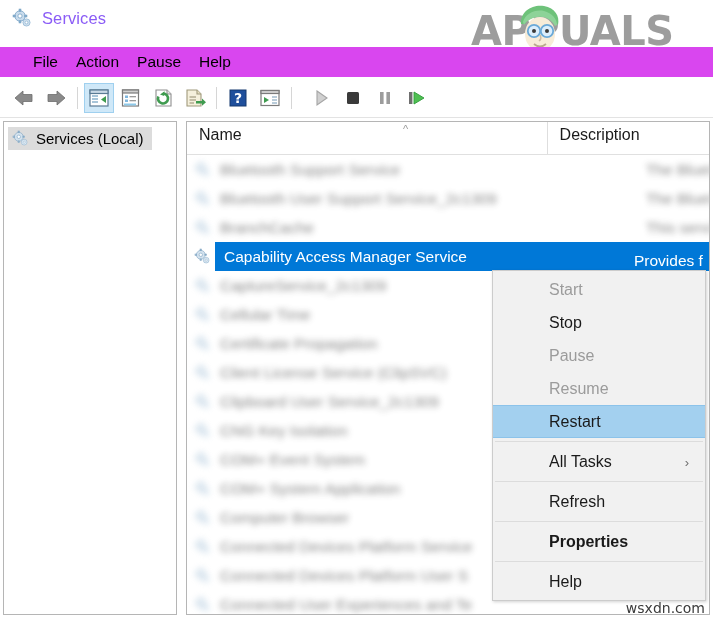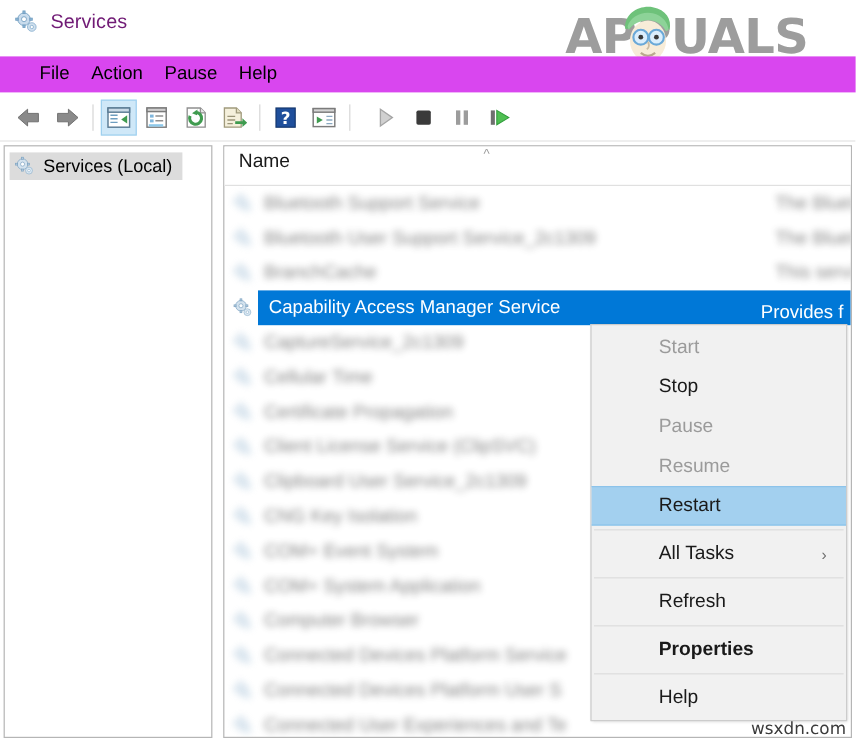--- a/index.html
+++ b/index.html
@@ -32,21 +32,21 @@
     align-items: center;
   }
   .title-icon {
     margin-left: 12px;
     width: 20px; height: 20px;
     position: relative;
   }
   .title-text {
     margin-left: 10px;
     font-size: 16.5px;
-    color: #701a75;
+    color: #8b5cf6;
     letter-spacing: 0.1px;
   }
 
   
   .logo {
     position: absolute;
     right: 10px;
     top: 2px;
     width: 232px;
     height: 58px;
@@ -510,20 +510,23 @@
     </div>
   </div>
 
   <div class="pane-right">
 
     <div class="col-header">
       <div class="col col-name">
         <span>Name</span>
         <span class="sort-arrow">^</span>
       </div>
+      <div class="col col-desc">
+        <span>Description</span>
+      </div>
     </div>
 
     <div class="list" id="service-list">
         <div class="row blurred">
           <div class="icon-wrap">
             <svg width="17" height="17" viewBox="0 0 20 20">
               <g fill="#b8cfe2" stroke="#7fa4c2" stroke-width="0.7">
                 <circle cx="8" cy="8" r="5.2" fill="#d3e2ee"></circle>
                 <circle cx="8" cy="8" r="2" fill="#ffffff"></circle>
                 <rect x="7.1" y="1.2" width="1.8" height="2"></rect>

